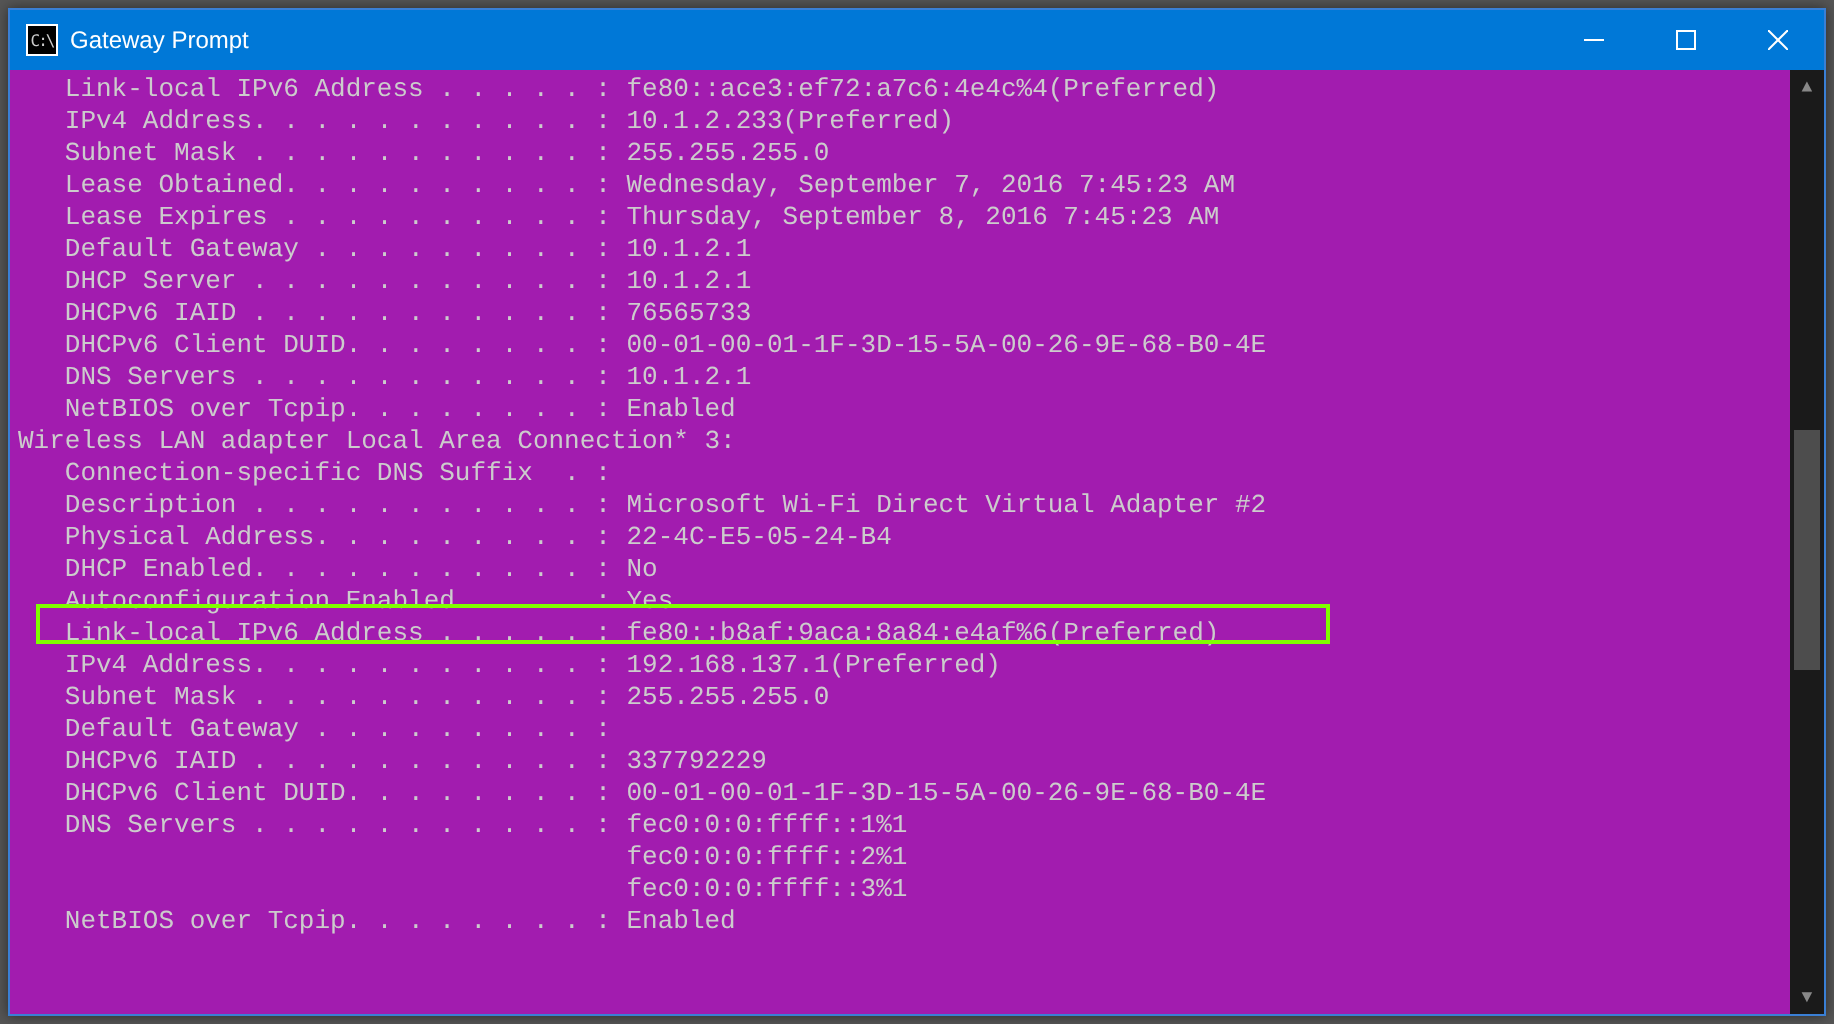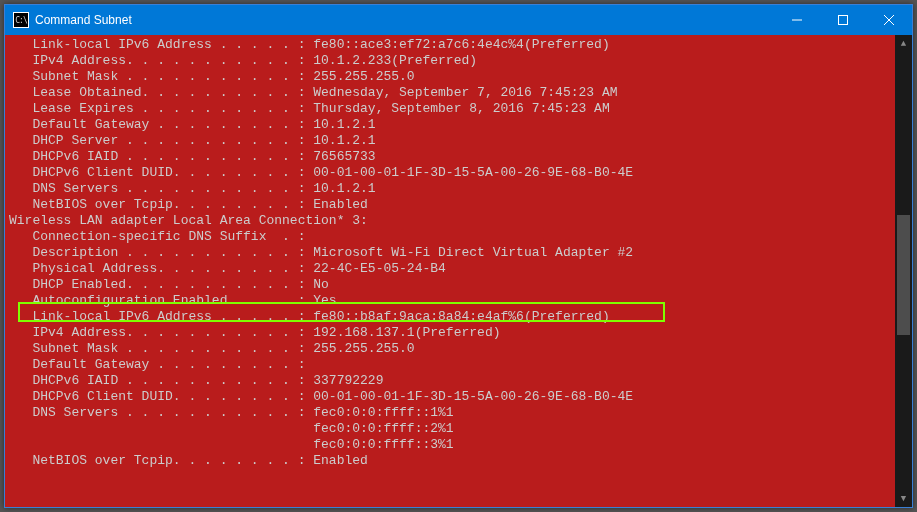--- a/index.html
+++ b/index.html
@@ -68,21 +68,21 @@
       color: #fff;
       cursor: pointer;
     }
     .terminal-wrap {
       flex: 1;
       display: flex;
       overflow: hidden;
     }
     .terminal {
       flex: 1;
-      background: #b91c1c;
+      background: #a21caf;
       color: #cccccc;
       font-size: 13px;
       line-height: 16px;
       padding: 2px 12px 2px 4px;
       white-space: pre;
       overflow: hidden;
       position: relative;
     }
     .scrollbar {
       width: 17px;
@@ -122,21 +122,21 @@
     .line {
       display: block;
     }
   </style>
 </head>
 <body>
 
 <div class="window">
   <div class="titlebar">
     <span class="titlebar-icon">C:\</span>
-    <span class="titlebar-title">Command Subnet</span>
+    <span class="titlebar-title">Gateway Prompt</span>
     <div class="win-controls">
       <div class="win-btn">
         <svg width="10" height="10" viewBox="0 0 10 10">
             <line x1="0" y1="5" x2="10" y2="5" stroke="#fff" stroke-width="1"></line>
           </svg>
       </div>
       <div class="win-btn">
         <svg width="10" height="10" viewBox="0 0 10 10">
             <rect x="0.5" y="0.5" width="9" height="9" fill="none" stroke="#fff" stroke-width="1"></rect>
           </svg>

